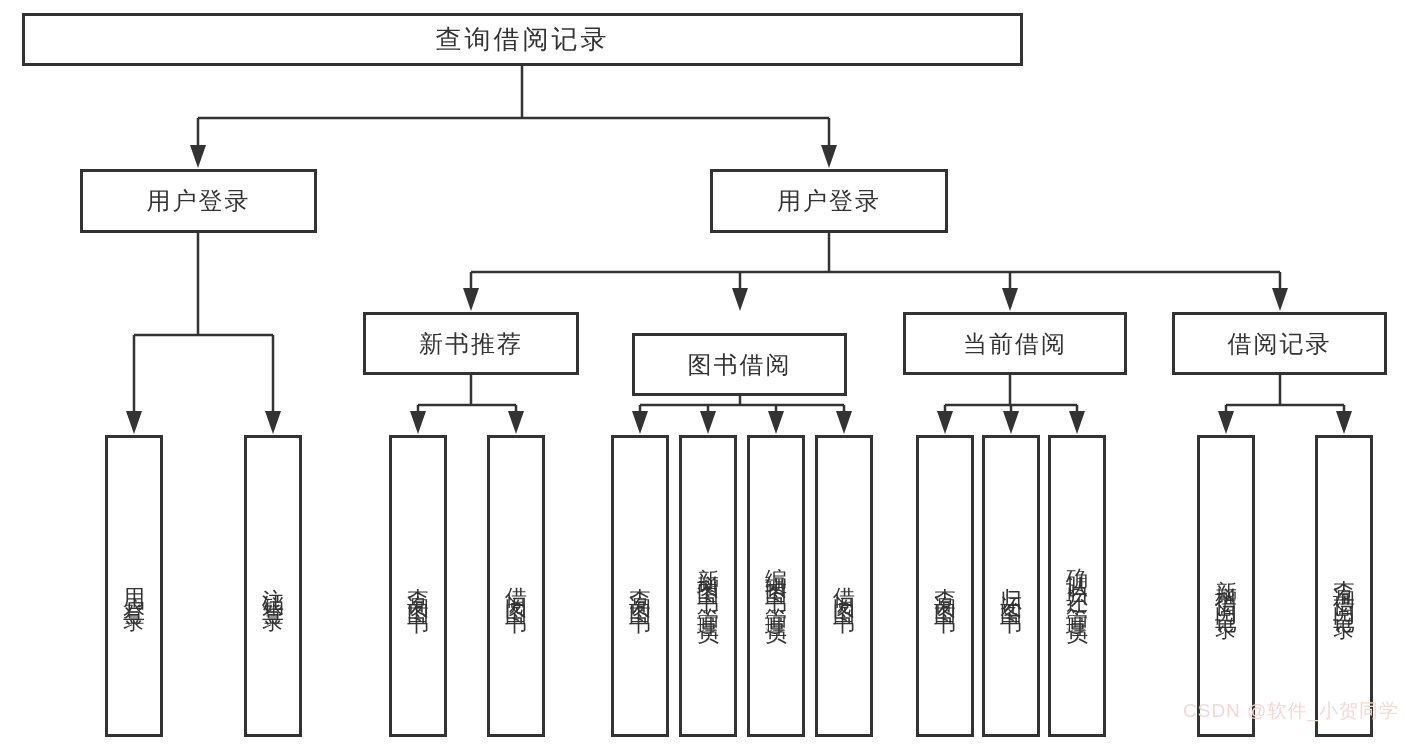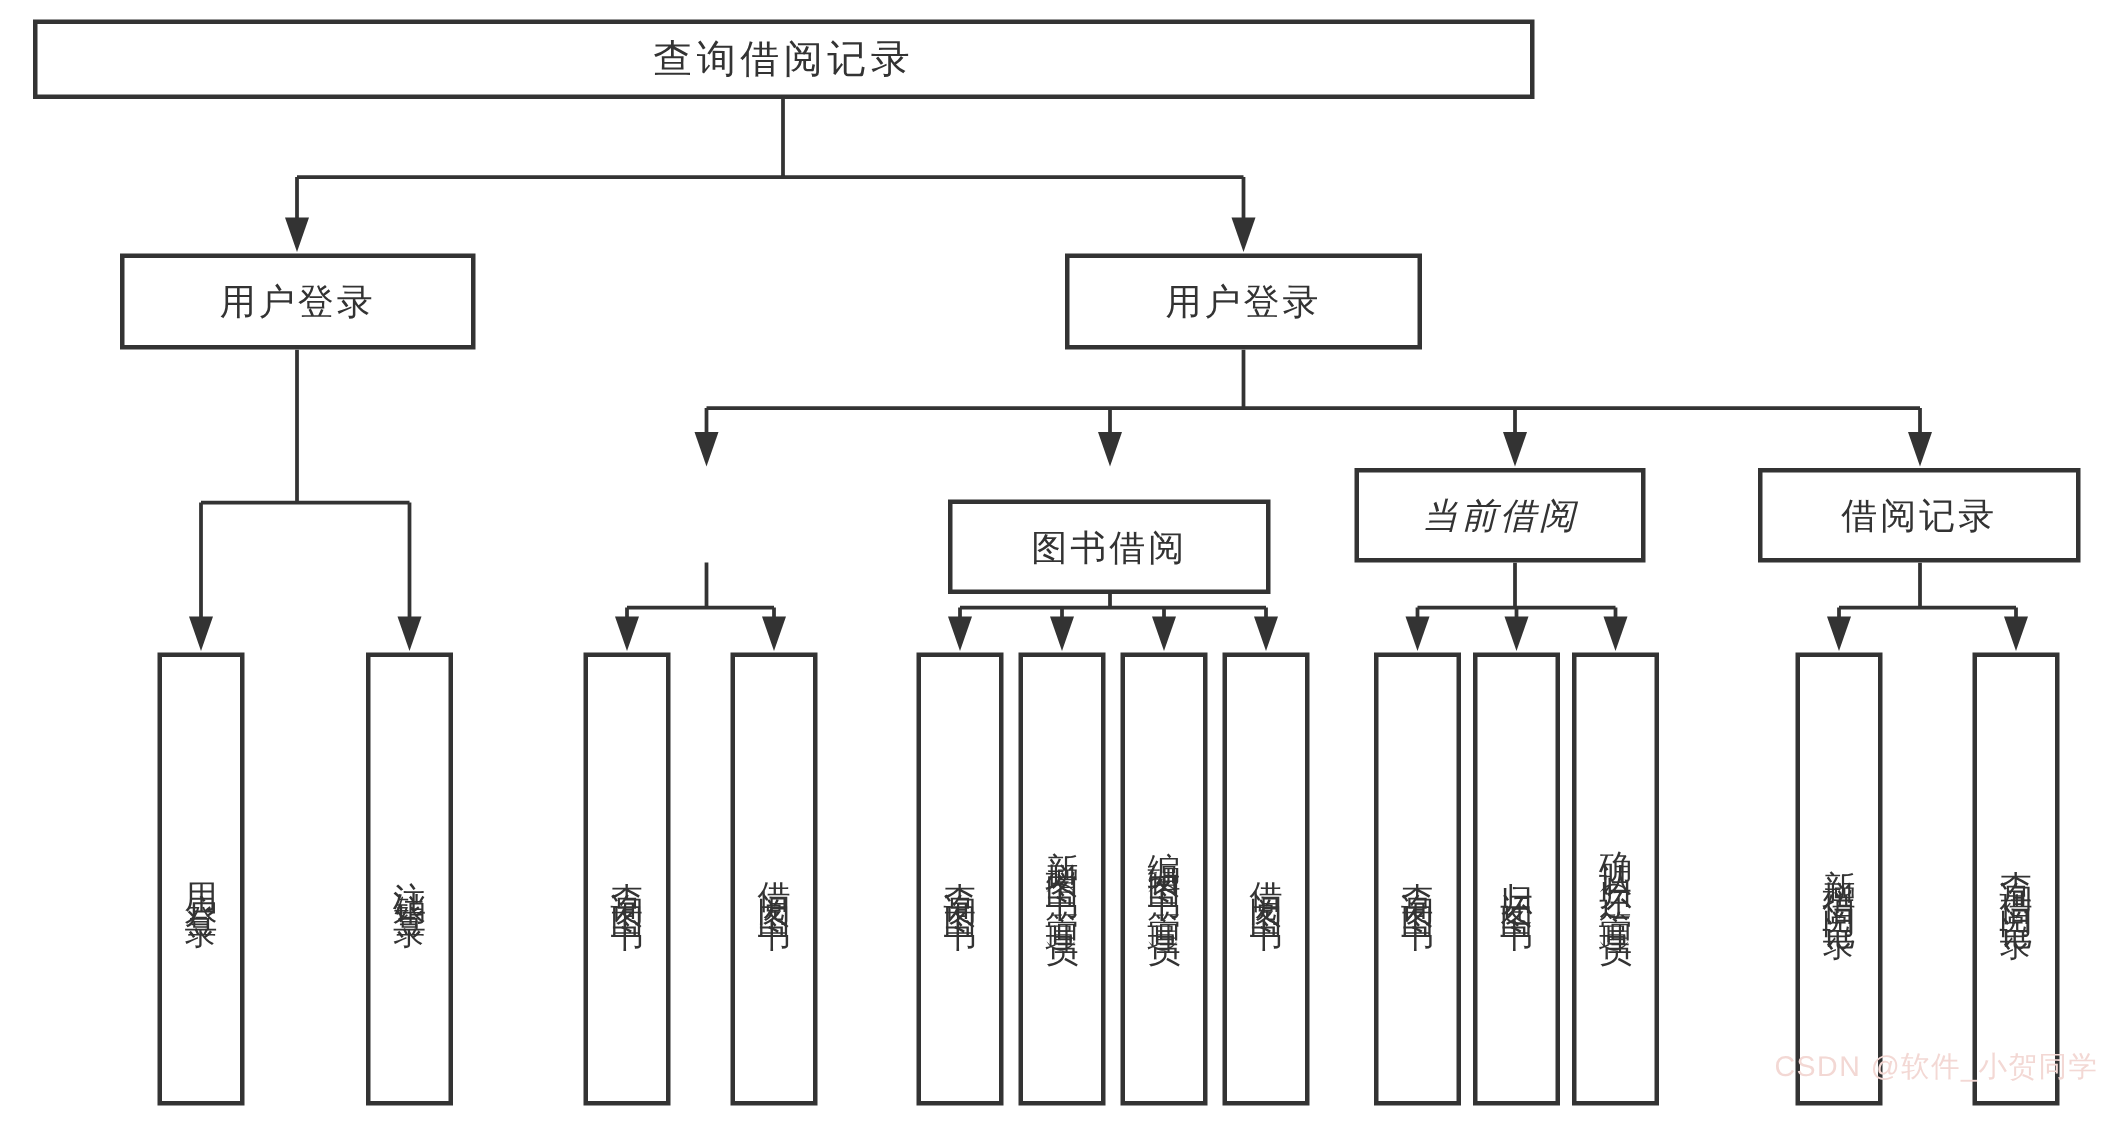--- a/index.html
+++ b/index.html
@@ -103,24 +103,27 @@
     <span class="h-label root-label">查询借阅记录</span>
   </div>
 
   <div class="node" style="left:80px; top:169px; width:237px; height:64px;">
     <span class="h-label">用户登录</span>
   </div>
   <div class="node" style="left:710px; top:169px; width:238px; height:64px;">
     <span class="h-label">用户登录</span>
   </div>
 
+  <div class="node" style="left:363px; top:312px; width:216px; height:63px;">
+    <span class="h-label">新书推荐</span>
+  </div>
   <div class="node" style="left:632px; top:312px; width:215px; height:63px;margin-top:21px;">
     <span class="h-label">图书借阅</span>
   </div>
-  <div class="node" style="left:903px; top:312px; width:194px; height:63px;font-style:italic;">
+  <div class="node" style="left:903px; top:312px; width:224px; height:63px;">
     <span class="h-label">当前借阅</span>
   </div>
   <div class="node" style="left:1172px; top:312px; width:215px; height:63px;">
     <span class="h-label">借阅记录</span>
   </div>
 
   <div class="node leaf" style="left:105px;">
     <span class="v-text">用户登录</span>
   </div>
   <div class="node leaf" style="left:244px;">

